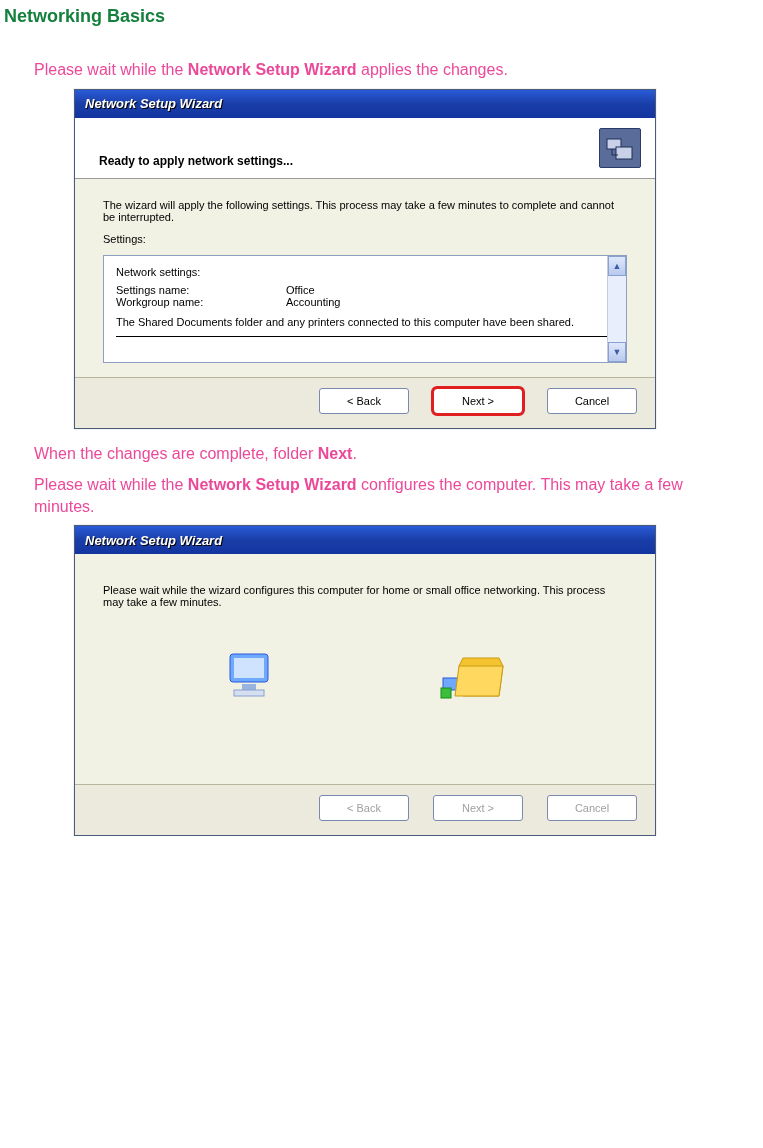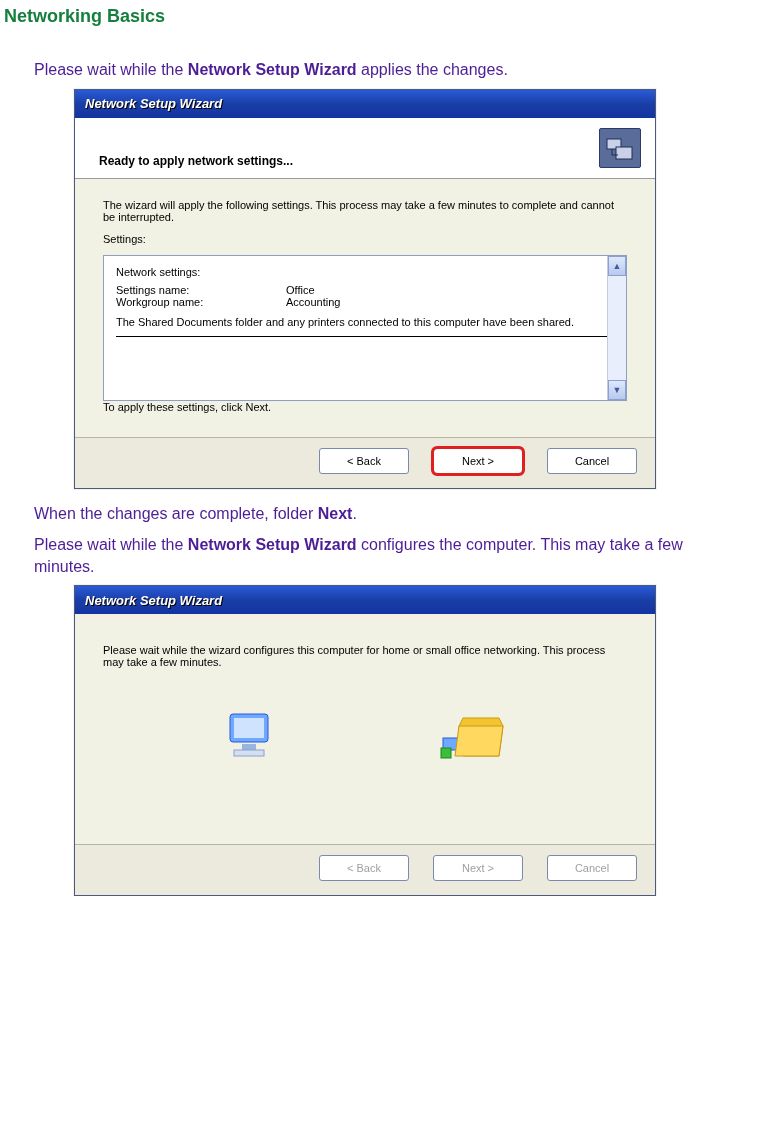--- a/index.html
+++ b/index.html
@@ -11,21 +11,21 @@
     position: relative;
   }
   .page-heading {
     color: #15803d;
     font-weight: bold;
     font-size: 18px;
     margin: 6px 0 0 4px;
   }
   .body-text {
     font-size: 16px;
-    color: #4c1d95;
+    color: #ec4899;
     margin: 32px 0 8px 34px;
     max-width: 660px;
     line-height: 1.35;
   }
   .body-text .bold { font-weight: bold; }
   .wizard-window {
     width: 580px;
     margin: 4px 0 0 74px;
     border: 1px solid #4a5a7a;
     background: #f1f1e4;
@@ -73,21 +73,21 @@
   .content-area {
     padding: 20px 28px 14px 28px;
   }
   .content-area p { margin: 0 0 10px 0; }
   .settings-label { margin-top: 6px; }
   .settings-box {
     background: #fff;
     border: 1px solid #8e9fc0;
     padding: 10px 12px 10px 12px;
     position: relative;
-    height: 146px;
+    height: 108px;
     box-sizing: border-box;
   }
   .settings-box .row { display:flex; }
   .settings-box .col1 { width: 170px; }
   .settings-box hr {
     border: none;
     border-top: 1px solid #000;
     margin: 8px 0 0 0;
   }
   .scroll-track {
@@ -190,21 +190,20 @@
         <div>Accounting</div>
       </div>
       <div style="height:8px"></div>
       <div style="max-width:470px;">The Shared Documents folder and any printers connected to this computer have been shared.</div>
       <hr>
       <div class="scroll-track">
         <div class="scroll-btn">▲</div>
         <div class="scroll-btn">▼</div>
       </div>
     </div>
-    <p class="apply-note">To apply these settings, click Next.</p>
   </div>
   <div class="button-bar">
     <div class="xp-button">
         <span>&lt; Back</span>
       </div>
     <div class="xp-button highlight-red">
         <span>Next &gt;</span>
       </div>
     <div class="xp-button">
         <span>Cancel</span>

